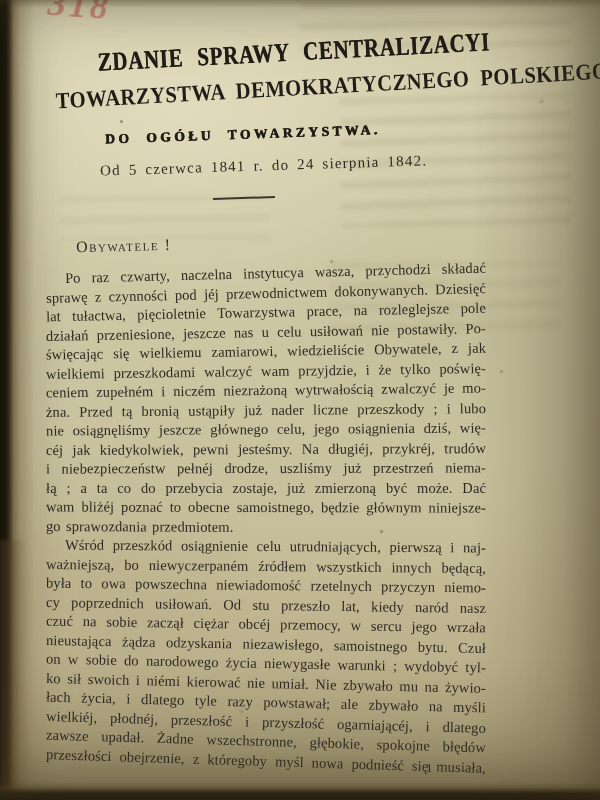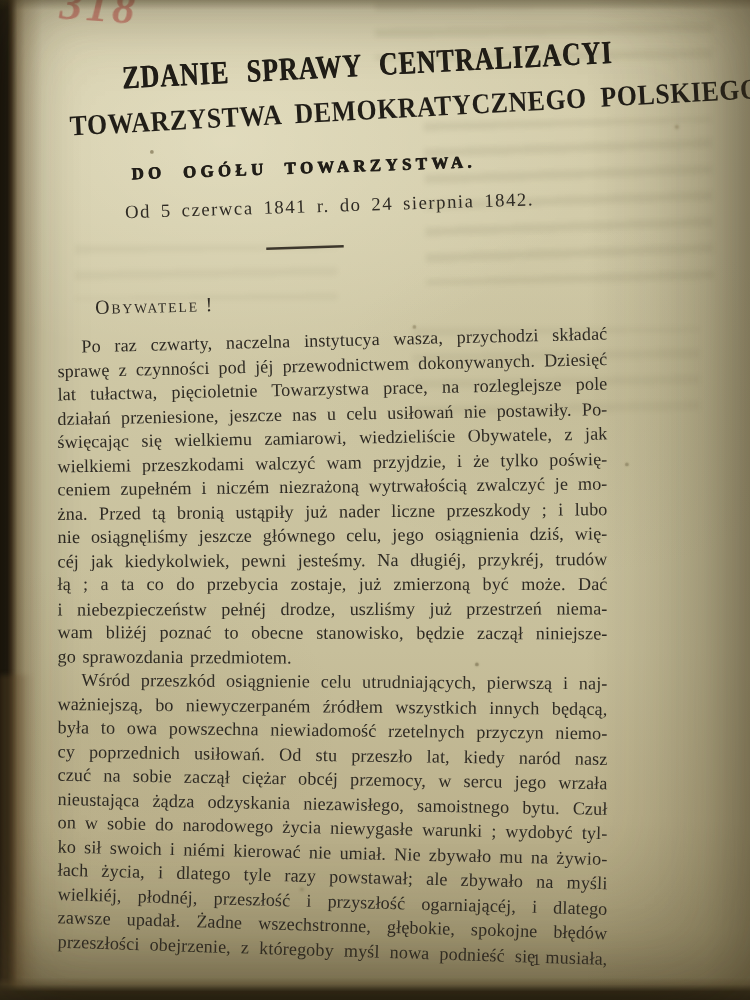--- a/index.html
+++ b/index.html
@@ -123,23 +123,23 @@
       <div class="bline indent just" style="transform: rotate(-1.4deg);">Po raz czwarty, naczelna instytucya wasza, przychodzi składać</div>
       <div class="bline just" style="transform: rotate(-1.27deg);">sprawę z czynności pod jéj przewodnictwem dokonywanych. Dziesięć</div>
       <div class="bline just" style="transform: rotate(-1.14deg);">lat tułactwa, pięcioletnie Towarzystwa prace, na rozleglejsze pole</div>
       <div class="bline just" style="transform: rotate(-1.02deg);">działań przeniesione, jeszcze nas u celu usiłowań nie postawiły. Po-</div>
       <div class="bline just" style="transform: rotate(-0.89deg);">święcając się wielkiemu zamiarowi, wiedzieliście Obywatele, z jak</div>
       <div class="bline just" style="transform: rotate(-0.76deg);">wielkiemi przeszkodami walczyć wam przyjdzie, i że tylko poświę-</div>
       <div class="bline just" style="transform: rotate(-0.63deg);">ceniem zupełném i niczém niezrażoną wytrwałością zwalczyć je mo-</div>
       <div class="bline just" style="transform: rotate(-0.5deg);">żna. Przed tą bronią ustąpiły już nader liczne przeszkody ; i lubo</div>
       <div class="bline just" style="transform: rotate(-0.38deg);">nie osiągnęliśmy jeszcze głównego celu, jego osiągnienia dziś, wię-</div>
       <div class="bline just" style="transform: rotate(-0.25deg);">céj jak kiedykolwiek, pewni jesteśmy. Na długiéj, przykréj, trudów</div>
+      <div class="bline just" style="transform: rotate(-0.12deg);">i niebezpieczeństw pełnéj drodze, uszliśmy już przestrzeń niema-</div>
       <div class="bline just" style="transform: rotate(0.01deg);">łą ; a ta co do przebycia zostaje, już zmierzoną być może. Dać</div>
-      <div class="bline just" style="transform: rotate(-0.12deg);">i niebezpieczeństw pełnéj drodze, uszliśmy już przestrzeń niema-</div>
-      <div class="bline just" style="transform: rotate(0.14deg);">wam bliżéj poznać to obecne stanowisko, będzie zaczął niniejsze-</div>
+      <div class="bline just" style="transform: rotate(0.14deg);">wam bliżéj poznać to obecne samoistnego, będzie głównym niniejsze-</div>
       <div class="bline" style="transform: rotate(0.26deg);">go sprawozdania przedmiotem.</div>
       <div class="bline indent just" style="transform: rotate(0.39deg);">Wśród przeszkód osiągnienie celu utrudniających, pierwszą i naj-</div>
       <div class="bline just" style="transform: rotate(0.52deg);">ważniejszą, bo niewyczerpaném źródłem wszystkich innych będącą,</div>
       <div class="bline just" style="transform: rotate(0.65deg);">była to owa powszechna niewiadomość rzetelnych przyczyn niemo-</div>
       <div class="bline just" style="transform: rotate(0.78deg);">cy poprzednich usiłowań. Od stu przeszło lat, kiedy naród nasz</div>
       <div class="bline just" style="transform: rotate(0.9deg);">czuć na sobie zaczął ciężar obcéj przemocy, w sercu jego wrzała</div>
       <div class="bline just" style="transform: rotate(1.03deg);">nieustająca żądza odzyskania niezawisłego, samoistnego bytu. Czuł</div>
       <div class="bline just" style="transform: rotate(1.16deg);">on w sobie do narodowego życia niewygasłe warunki ; wydobyć tyl-</div>
       <div class="bline just" style="transform: rotate(1.29deg);">ko sił swoich i niémi kierować nie umiał. Nie zbywało mu na żywio-</div>
       <div class="bline just" style="transform: rotate(1.42deg);">łach życia, i dlatego tyle razy powstawał; ale zbywało na myśli</div>

